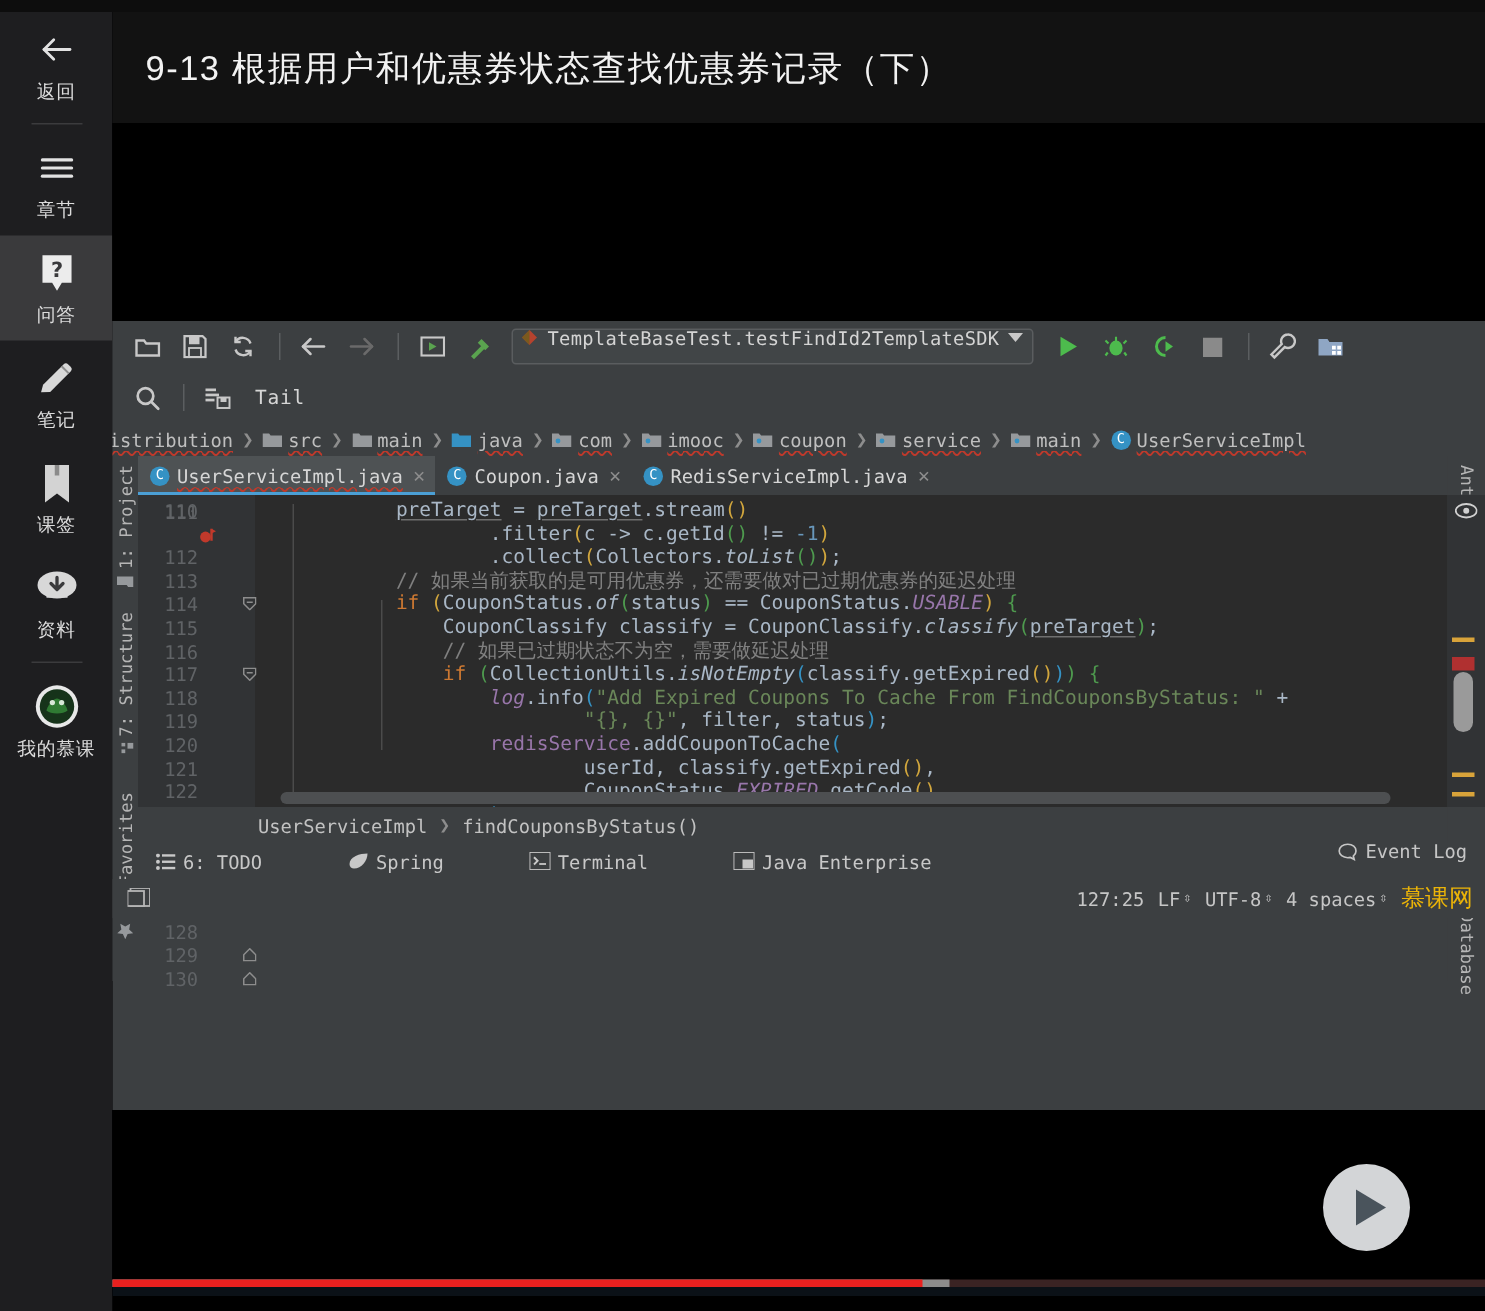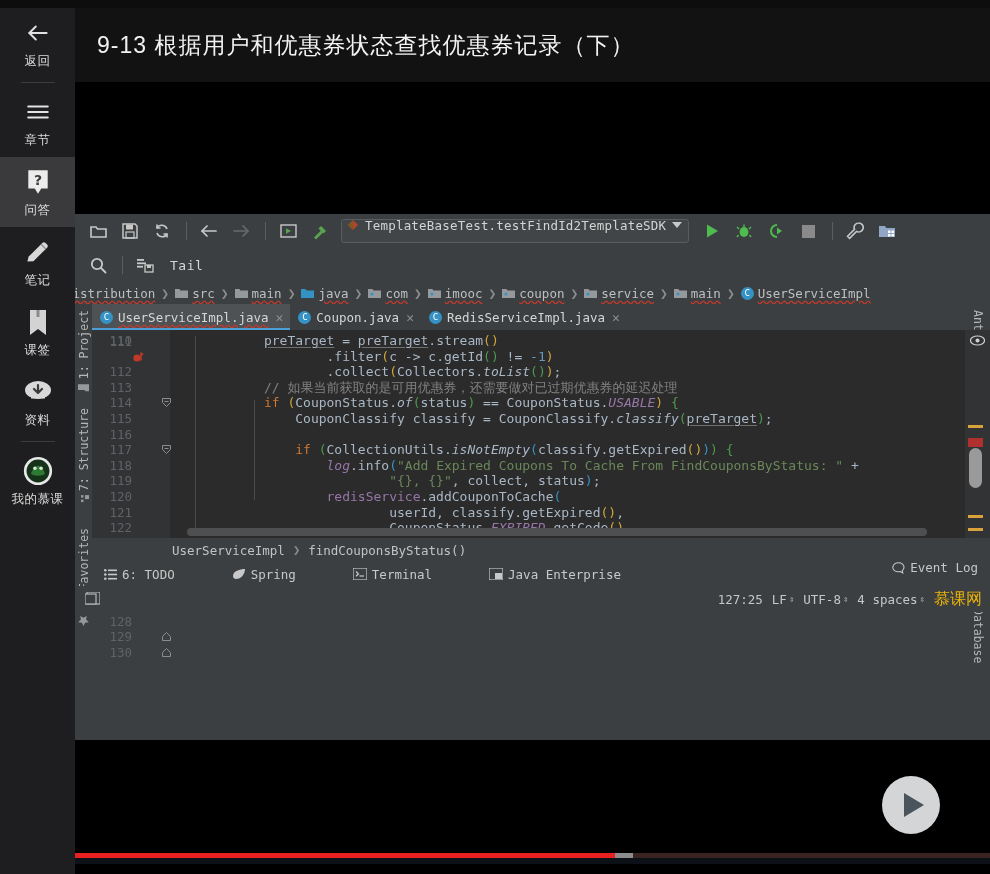--- a/index.html
+++ b/index.html
@@ -554,23 +554,24 @@
           </div>
         <div class="indent-guide" style="left:103px; top:6px; height:195px;"></div>
         <div class="indent-guide" style="left:162px; top:70px; height:100px;"></div>
         <div id="code">
             <div class="cl" style="top: 3px;"><span class="ident">            </span><span class="ident ul">preTarget</span><span class="ident"> = </span><span class="ident ul">preTarget</span><span class="ident">.stream</span><span class="par1">(</span><span class="par1">)</span></div>
             <div class="cl" style="top: 18.6px;"><span class="ident">                    </span><span class="ident">.filter</span><span class="par1">(</span><span class="ident">c -&gt; c.getId</span><span class="par2">(</span><span class="par2">)</span><span class="ident"> != </span><span class="num">-1</span><span class="par1">)</span></div>
             <div class="cl" style="top: 49.8px;"><span class="cmt">            // 如果当前获取的是可用优惠券，还需要做对已过期优惠券的延迟处理</span></div>
             <div class="cl" style="top: 34.2px;"><span class="ident">                    </span><span class="ident">.collect</span><span class="par1">(</span><span class="ident">Collectors.</span><span class="imth">toList</span><span class="par2">(</span><span class="par2">)</span><span class="par1">)</span><span class="ident">;</span></div>
             <div class="cl" style="top: 65.4px;"><span class="ident">            </span><span class="kw">if</span><span class="ident"> </span><span class="par1">(</span><span class="ident">CouponStatus.</span><span class="imth">of</span><span class="par2">(</span><span class="ident">status</span><span class="par2">)</span><span class="ident"> == CouponStatus.</span><span class="sfld">USABLE</span><span class="par1">)</span><span class="ident"> </span><span class="par2">{</span></div>
             <div class="cl" style="top: 81px;"><span class="ident">                CouponClassify classify = CouponClassify.</span><span class="imth">classify</span><span class="par2">(</span><span class="ident ul">preTarget</span><span class="par2">)</span><span class="ident">;</span></div>
+            <div class="cl" style="top: 96.6px;"><span class="cmt">                // 如果已过期状态不为空，需要做延迟处理</span></div>
             <div class="cl" style="top: 112.2px;"><span class="ident">                </span><span class="kw">if</span><span class="ident"> </span><span class="par2">(</span><span class="ident">CollectionUtils.</span><span class="imth">isNotEmpty</span><span class="par3">(</span><span class="ident">classify.getExpired</span><span class="par1">(</span><span class="par1">)</span><span class="par3">)</span><span class="par2">)</span><span class="ident"> </span><span class="par2">{</span></div>
             <div class="cl" style="top: 127.8px;"><span class="ident">                    </span><span class="sfld">log</span><span class="ident">.info</span><span class="par3">(</span><span class="str">"Add Expired Coupons To Cache From FindCouponsByStatus: "</span><span class="ident"> +</span></div>
-            <div class="cl" style="top: 143.4px;"><span class="ident">                            </span><span class="str">"{}, {}"</span><span class="ident">, </span><span class="ident">collect</span><span class="ident">, </span><span class="ident">status</span><span class="par3">)</span><span class="ident">;</span></div>
+            <div class="cl" style="top: 143.4px;"><span class="ident">                            </span><span class="str">"{}, {}"</span><span class="ident">, </span><span class="ident">filter</span><span class="ident">, </span><span class="ident">status</span><span class="par3">)</span><span class="ident">;</span></div>
             <div class="cl" style="top: 159px;"><span class="ident">                    </span><span class="fld">redisService</span><span class="ident">.addCouponToCache</span><span class="par3">(</span></div>
             <div class="cl" style="top: 174.6px;"><span class="ident">                            userId, classify.getExpired</span><span class="par1">(</span><span class="par1">)</span><span class="ident">,</span></div>
             <div class="cl" style="top: 190.2px;"><span class="ident">                            CouponStatus.</span><span class="sfld">EXPIRED</span><span class="ident">.getCode</span><span class="par1">(</span><span class="par1">)</span></div>
             <div class="cl" style="top: 205.8px;"><span class="ident">                    </span><span class="par3">)</span><span class="ident">;</span></div>
             <div class="cl" style="top: 268.2px;"></div>
             <div class="cl" style="top: 315px;"></div>
           </div>
         <div id="hscroll"></div>
       </div>
 

